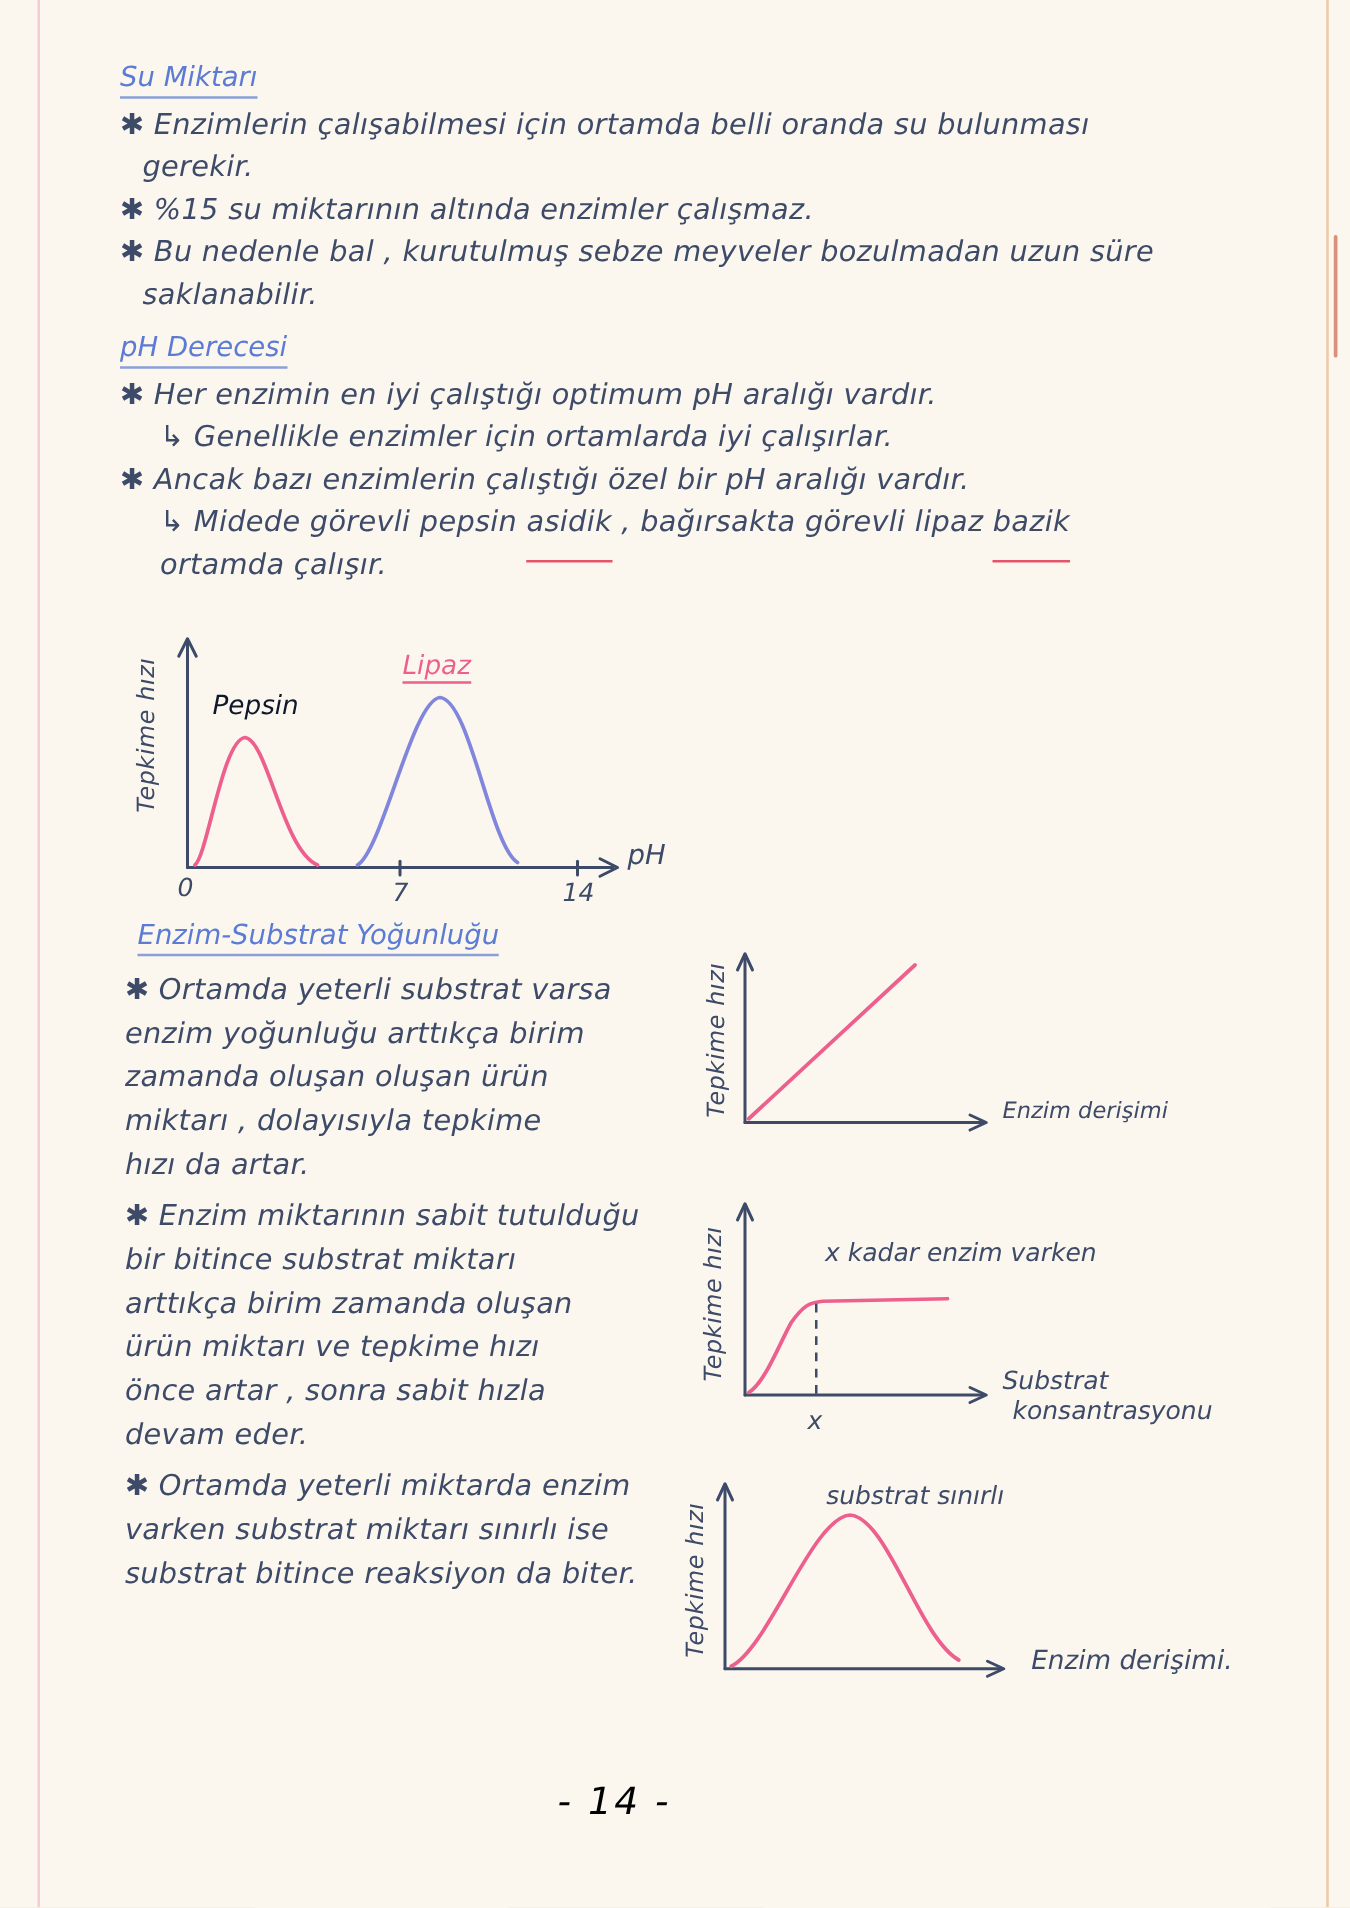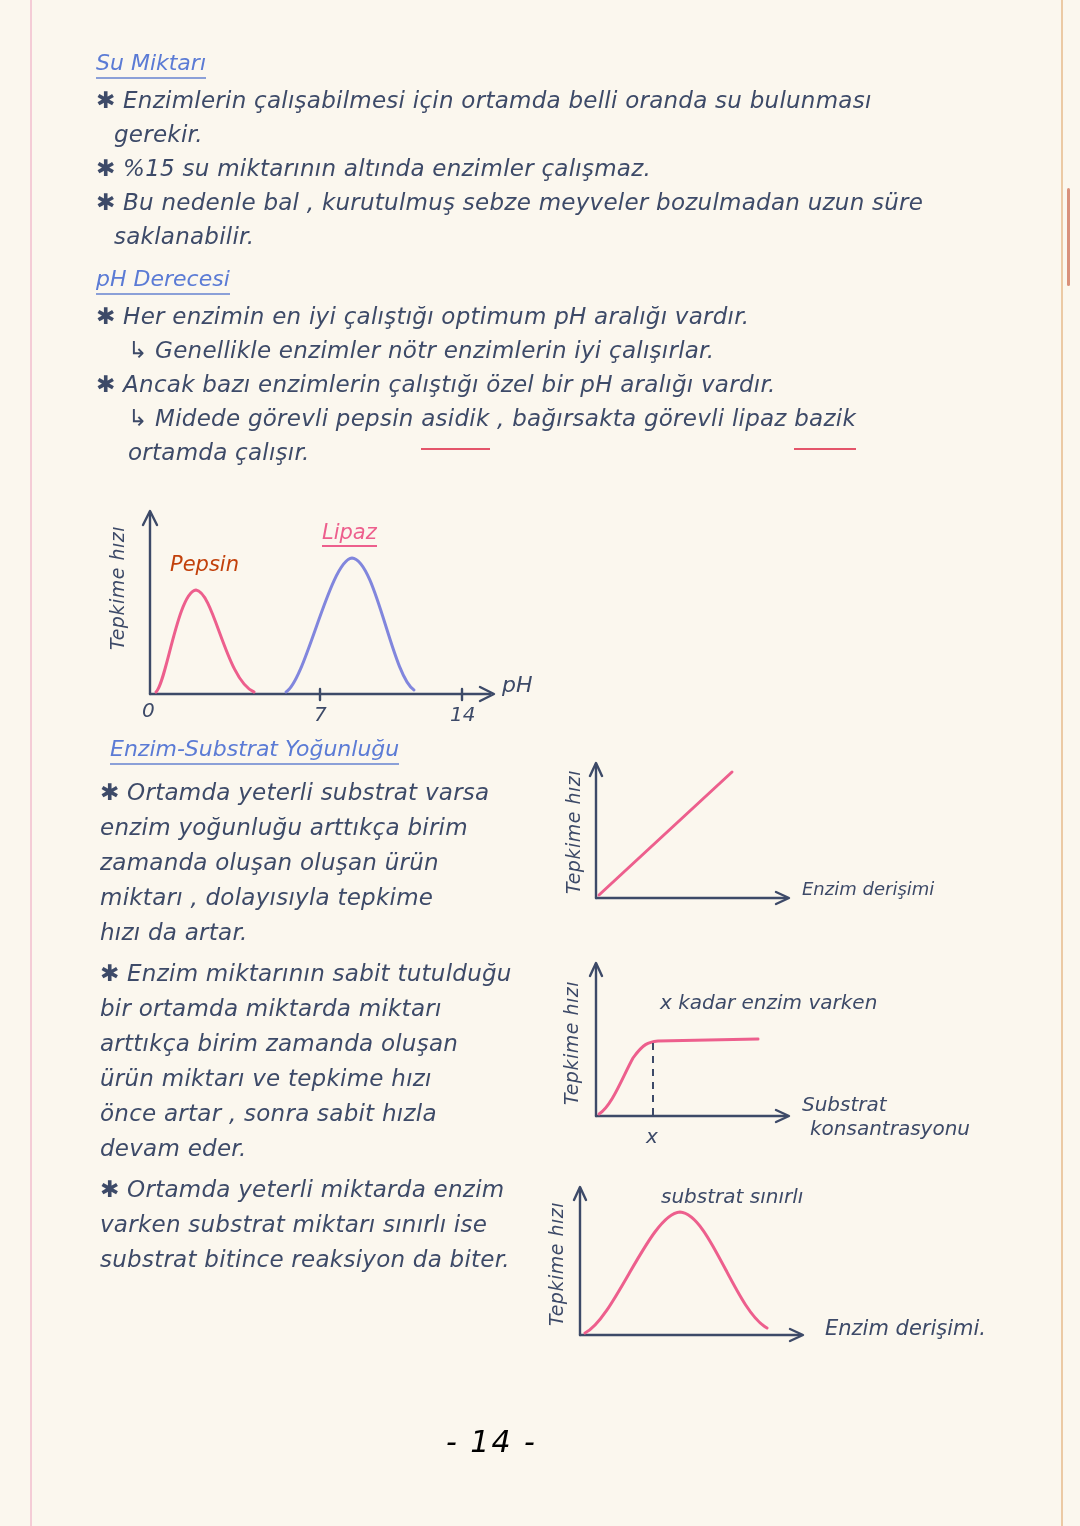--- a/index.html
+++ b/index.html
@@ -56,60 +56,60 @@
     <div class="hline">✱ Enzimlerin çalışabilmesi için ortamda belli oranda su bulunması</div>
     <div class="hline cont">gerekir.</div>
     <div class="hline">✱ %15 su miktarının altında enzimler çalışmaz.</div>
     <div class="hline">✱ Bu nedenle bal , kurutulmuş sebze meyveler bozulmadan uzun süre</div>
     <div class="hline cont">saklanabilir.</div>
   </div>
 
   <div class="sec-ph">
     <div class="heading">pH Derecesi</div>
     <div class="hline">✱ Her enzimin en iyi çalıştığı optimum pH aralığı vardır.</div>
-    <div class="hline sub">↳ Genellikle enzimler nötr enzimlerin iyi çalışırlar.</div>
+    <div class="hline sub">↳ Genellikle enzimler için ortamlarda iyi çalışırlar.</div>
     <div class="hline">✱ Ancak bazı enzimlerin çalıştığı özel bir pH aralığı vardır.</div>
     <div class="hline sub"><span>↳ Midede görevli pepsin </span><span class="ru">asidik</span><span> , bağırsakta görevli lipaz </span><span class="ru">bazik</span></div>
     <div class="hline sub">ortamda çalışır.</div>
   </div>
 
   <div class="chart chart-ph">
     <svg width="540" height="245" viewBox="0 0 540 245">
       <g stroke="#3d4a68" stroke-width="2.4" fill="none" stroke-linecap="round" stroke-linejoin="round">
         <path d="M60,200 L60,18"></path>
         <path d="M53,31 L60,17 L67,31"></path>
         <path d="M60,200 L400,200"></path>
         <path d="M390,193 L404,200 L390,207"></path>
         <path d="M230,195 L230,206"></path>
         <path d="M372,195 L372,206"></path>
       </g>
       <path d="M66,198 C76,190 88,98 106,96 C124,98 136,186 164,198" stroke="#ed5f8d" stroke-width="3" fill="none" stroke-linecap="round"></path>
       <path d="M196,198 C216,186 240,66 262,64 C286,66 302,182 324,196" stroke="#8186dd" stroke-width="3" fill="none" stroke-linecap="round"></path>
     </svg>
     <div class="ylabel" style="left:16px;top:32px;">Tepkime hızı</div>
-    <div class="clabel" style="left:80px;top:58px;color:#c2410c;font-size:21px;">Pepsin</div>
+    <div class="clabel" style="left:80px;top:58px;color:#0f172a;font-size:21px;">Pepsin</div>
     <div class="clabel lipaz-underline" style="left:232px;top:26px;color:#ed5f8d;font-size:21px;">Lipaz</div>
     <div class="tick" style="left:52px;top:204px;">0</div>
     <div class="tick" style="left:224px;top:208px;">7</div>
     <div class="tick" style="left:360px;top:208px;">14</div>
     <div class="clabel" style="left:412px;top:178px;font-size:22px;">pH</div>
   </div>
 
   <div class="sec-es">
     <div class="heading" style="margin-left:10px;">Enzim-Substrat Yoğunluğu</div>
     <div class="para">
       <div class="hline">✱ Ortamda yeterli substrat varsa</div>
       <div class="hline">enzim yoğunluğu arttıkça birim</div>
       <div class="hline">zamanda oluşan oluşan ürün</div>
       <div class="hline">miktarı , dolayısıyla tepkime</div>
       <div class="hline">hızı da artar.</div>
     </div>
     <div class="para">
       <div class="hline">✱ Enzim miktarının sabit tutulduğu</div>
-      <div class="hline">bir ortamda miktarda miktarı</div>
+      <div class="hline">bir bitince substrat miktarı</div>
       <div class="hline">arttıkça birim zamanda oluşan</div>
       <div class="hline">ürün miktarı ve tepkime hızı</div>
       <div class="hline">önce artar , sonra sabit hızla</div>
       <div class="hline">devam eder.</div>
     </div>
     <div class="para">
       <div class="hline">✱ Ortamda yeterli miktarda enzim</div>
       <div class="hline">varken substrat miktarı sınırlı ise</div>
       <div class="hline">substrat bitince reaksiyon da biter.</div>
     </div>

